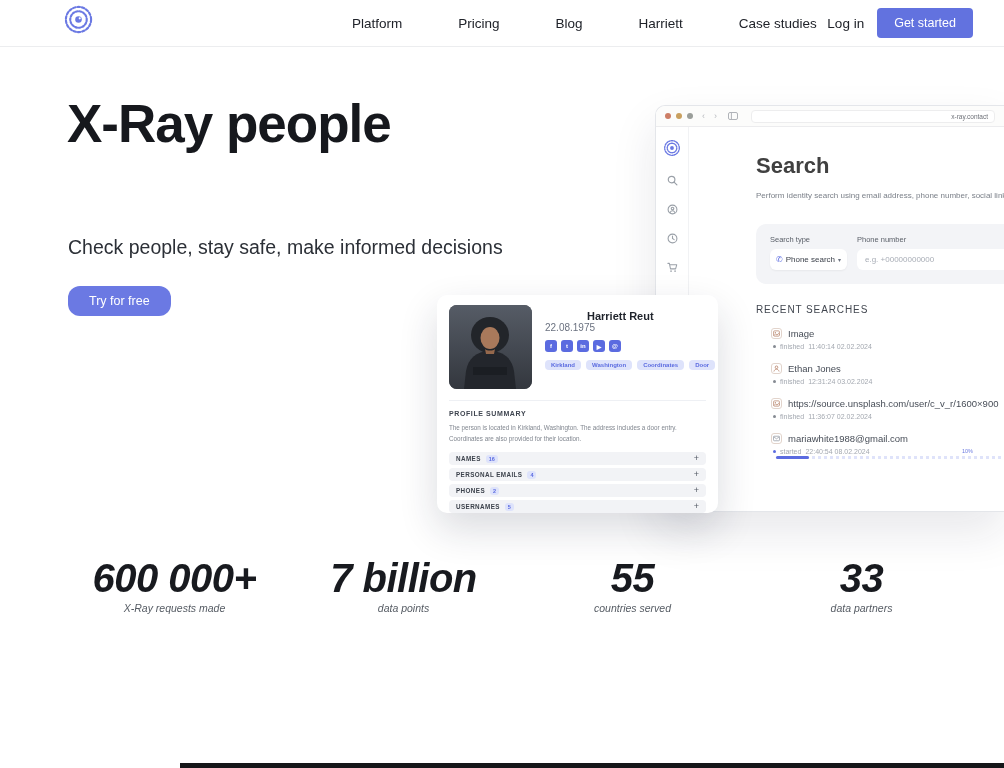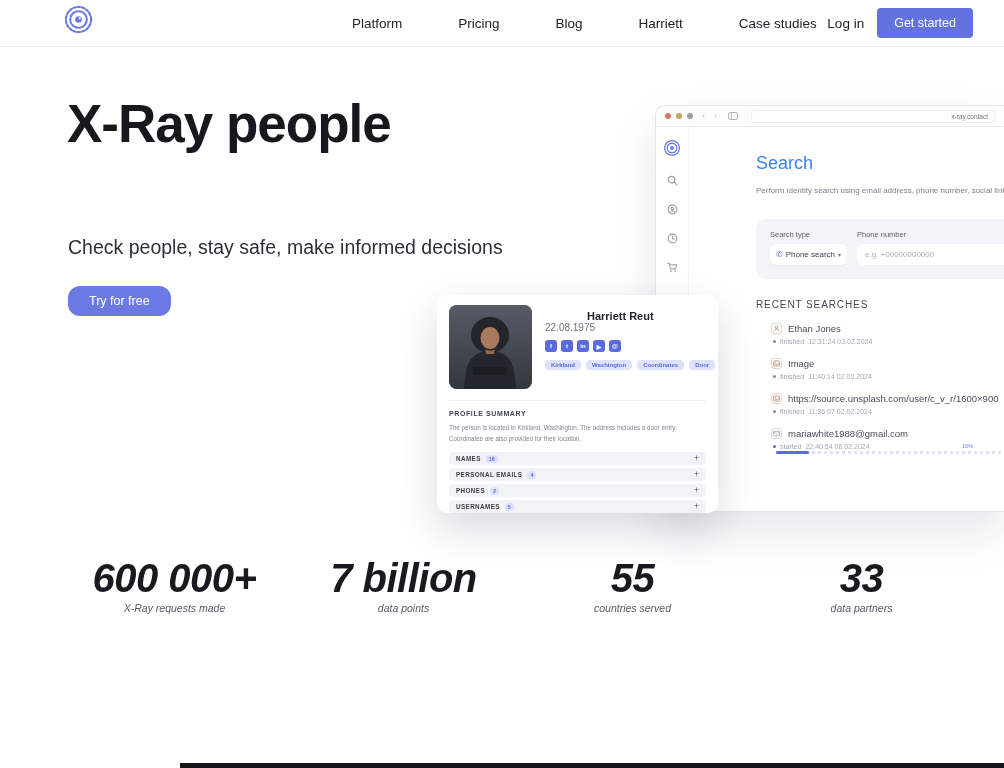--- a/index.html
+++ b/index.html
@@ -31,21 +31,21 @@
   .dot { width:6px; height:6px; border-radius:50%; }
   .d1 { background:#cd7e66; } .d2 { background:#c9a05f; } .d3 { background:#9a9e9a; }
   .chev { font-size:9px; color:#b8bbbf; margin-left:4px; cursor:pointer; line-height:1; }
   .reader-icon { margin-left:6px; cursor:pointer; display:flex; }
   .urlbar { flex:1; height:13px; margin-left:8px; background:#fff; border:1px solid #ededee; border-radius:4px;
             display:flex; align-items:center; justify-content:flex-end; padding:0 6px; font-size:6.5px; color:#6d7077; }
   .win-body { display:flex; height:386px; }
   .win-side { width:33px; border-right:1px solid #f1f2f4; display:flex; flex-direction:column; align-items:center; padding-top:12px; gap:18px; background:#fff; }
   .side-ic { color:#9aa0a8; display:flex; cursor:pointer; }
   .win-main { flex:1; padding:26px 0 0 67px; position:relative; overflow:hidden; }
-  .srch-title { font-size:18px; font-weight:400; color:#3b82f6; }
+  .srch-title { font-size:22px; font-weight:700; color:#404040; }
   .srch-desc { margin-top:12px; font-size:8px; color:#7b8089; white-space:nowrap; }
   .form-panel { margin-top:24px; width:400px; background:#f3f4f7; border-radius:10px; padding:11px 0 14px 14px; }
   .fp-labels { display:flex; font-size:7.5px; color:#5a5f68; }
   .fp-l1 { width:87px; } 
   .fp-ctls { display:flex; gap:10px; margin-top:5px; align-items:center; }
   .select { width:77px; height:21px; background:#fff; border-radius:6px; box-shadow:0 1px 2px rgba(0,0,0,.05);
             display:flex; align-items:center; justify-content:center; gap:3px; font-size:8px; color:#3c414b; cursor:pointer; }
   .select .ph { color:#5b6be0; font-size:8px; }
   .select .caret { font-size:6px; color:#6b7280; }
   .tinput { width:280px; height:21px; background:#fff; border:none; border-radius:6px; font-size:8px; padding:0 8px; color:#6d727b; font-family:"Liberation Sans",sans-serif; }
@@ -196,49 +196,49 @@
             </div>
             <input class="tinput" type="text" placeholder="e.g. +00000000000" style="">
           </div>
         </div>
         <div class="recent-h">RECENT SEARCHES</div>
         <div class="rlist">
 
           <div class="ritem">
             <div class="rrow1">
               <span class="ric">
-                <svg width="7" height="7" viewBox="0 0 8 8" fill="none" stroke="#bc8a72" stroke-width="1">
-                    <circle cx="4" cy="2.6" r="1.5"></circle>
-                    <path d="M1.2 7c.5-1.5 1.5-2.2 2.8-2.2S6.3 5.5 6.8 7" stroke-linecap="round"></path>
-                  </svg>
-              </span>
-              <span class="rq">Ethan Jones</span>
-            </div>
-            <div class="rrow2">
-              <span class="sdot"></span>
-              <span>finished</span>
-              <span>12:31:24 03.02.2024</span>
-            </div>
-          </div>
-
-          <div class="ritem">
-            <div class="rrow1">
-              <span class="ric">
                 <svg width="7" height="7" viewBox="0 0 8 8" fill="none" stroke="#bc8a72" stroke-width="0.9">
                     <rect x="0.7" y="1" width="6.6" height="6" rx="1"></rect>
                     <circle cx="2.7" cy="3" r="0.7" fill="#bc8a72" stroke="none"></circle>
                     <path d="M1 6.4l2-2 1.6 1.4 1.6-1.8 1.1 1.2"></path>
                   </svg>
               </span>
               <span class="rq">Image</span>
             </div>
             <div class="rrow2">
               <span class="sdot"></span>
               <span>finished</span>
               <span>11:40:14 02.02.2024</span>
+            </div>
+          </div>
+
+          <div class="ritem">
+            <div class="rrow1">
+              <span class="ric">
+                <svg width="7" height="7" viewBox="0 0 8 8" fill="none" stroke="#bc8a72" stroke-width="1">
+                    <circle cx="4" cy="2.6" r="1.5"></circle>
+                    <path d="M1.2 7c.5-1.5 1.5-2.2 2.8-2.2S6.3 5.5 6.8 7" stroke-linecap="round"></path>
+                  </svg>
+              </span>
+              <span class="rq">Ethan Jones</span>
+            </div>
+            <div class="rrow2">
+              <span class="sdot"></span>
+              <span>finished</span>
+              <span>12:31:24 03.02.2024</span>
             </div>
           </div>
 
           <div class="ritem">
             <div class="rrow1">
               <span class="ric">
                 <svg width="7" height="7" viewBox="0 0 8 8" fill="none" stroke="#bc8a72" stroke-width="0.9">
                     <rect x="0.7" y="1" width="6.6" height="6" rx="1"></rect>
                     <circle cx="2.7" cy="3" r="0.7" fill="#bc8a72" stroke="none"></circle>
                     <path d="M1 6.4l2-2 1.6 1.4 1.6-1.8 1.1 1.2"></path>

